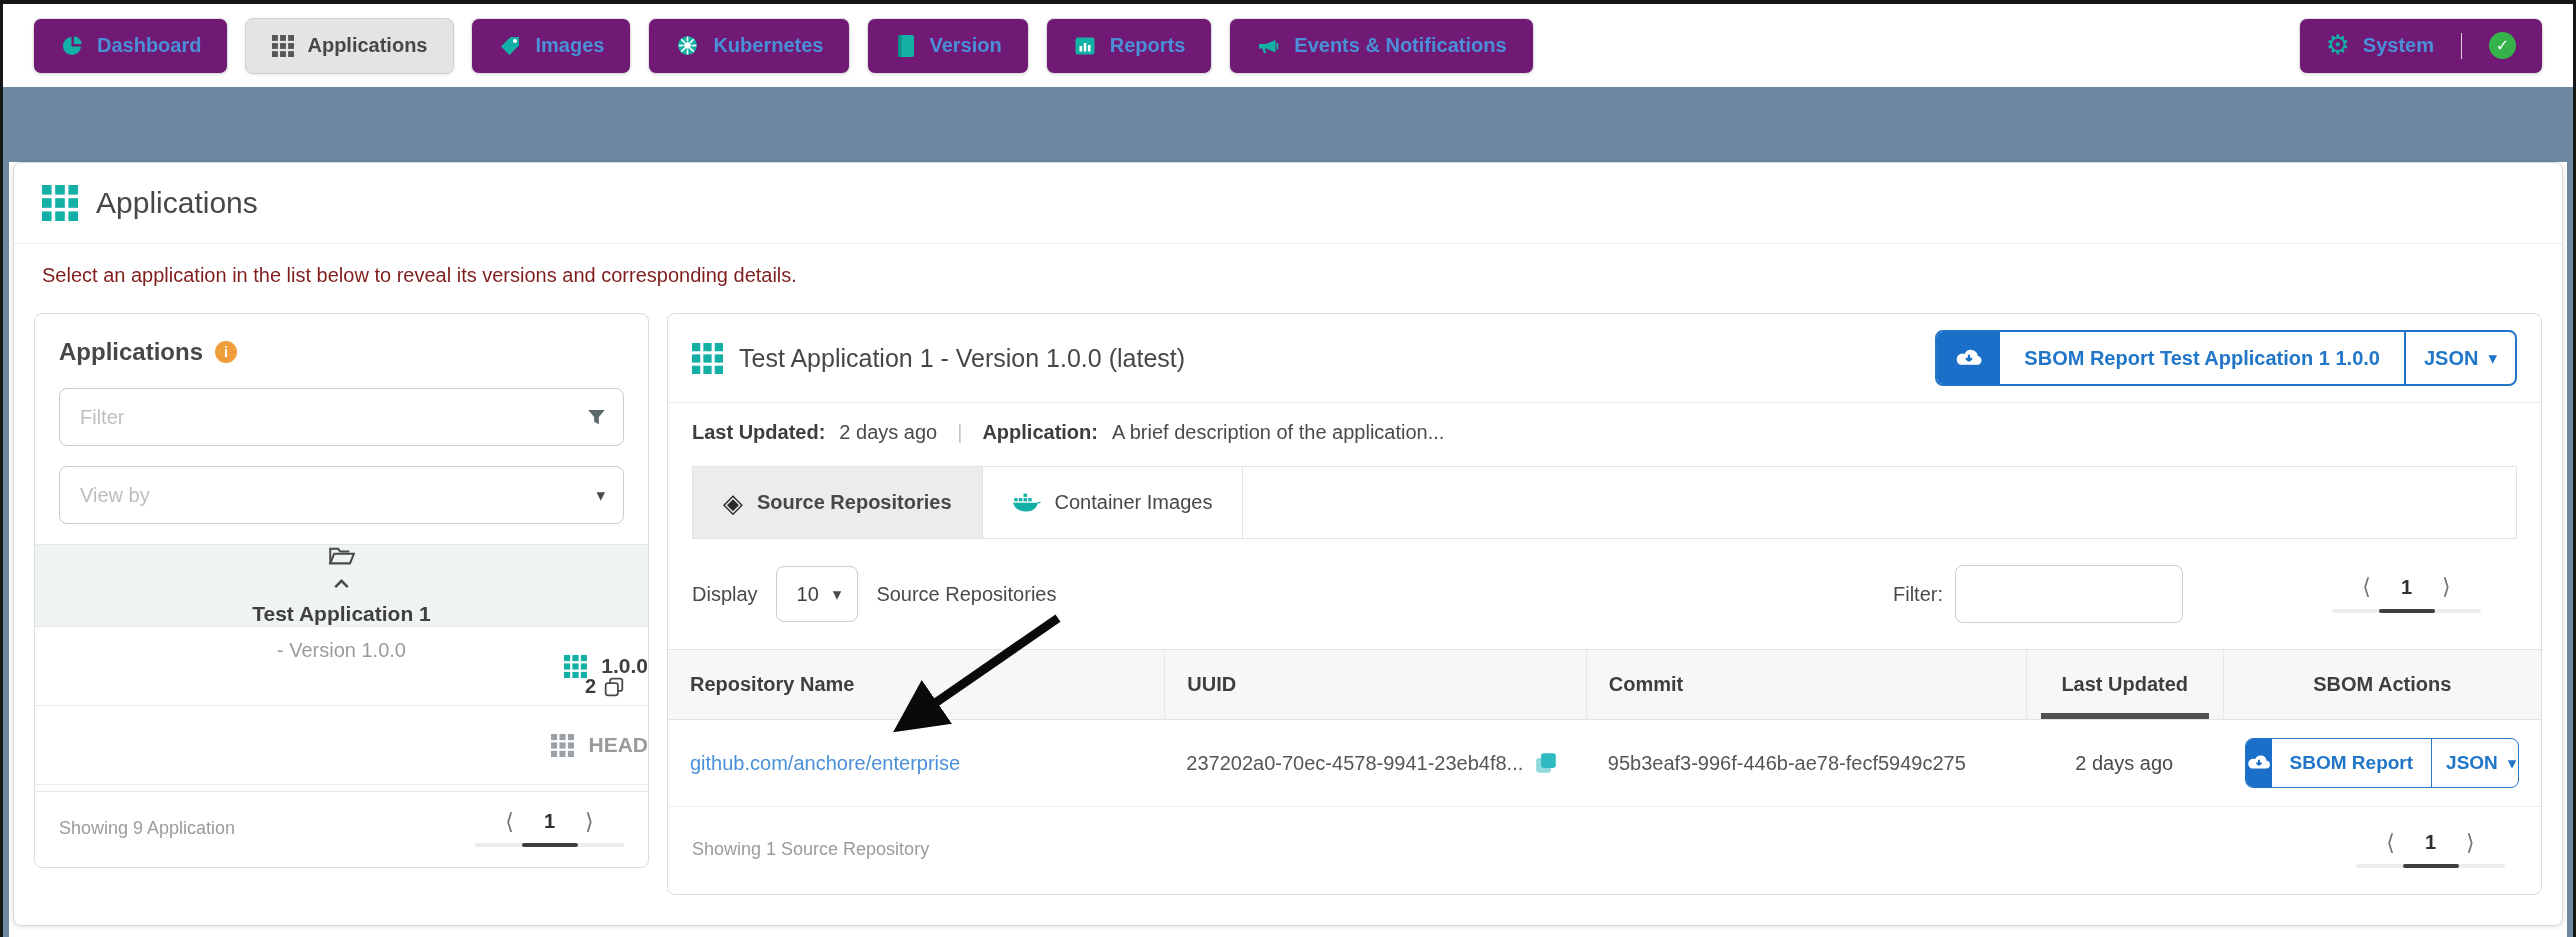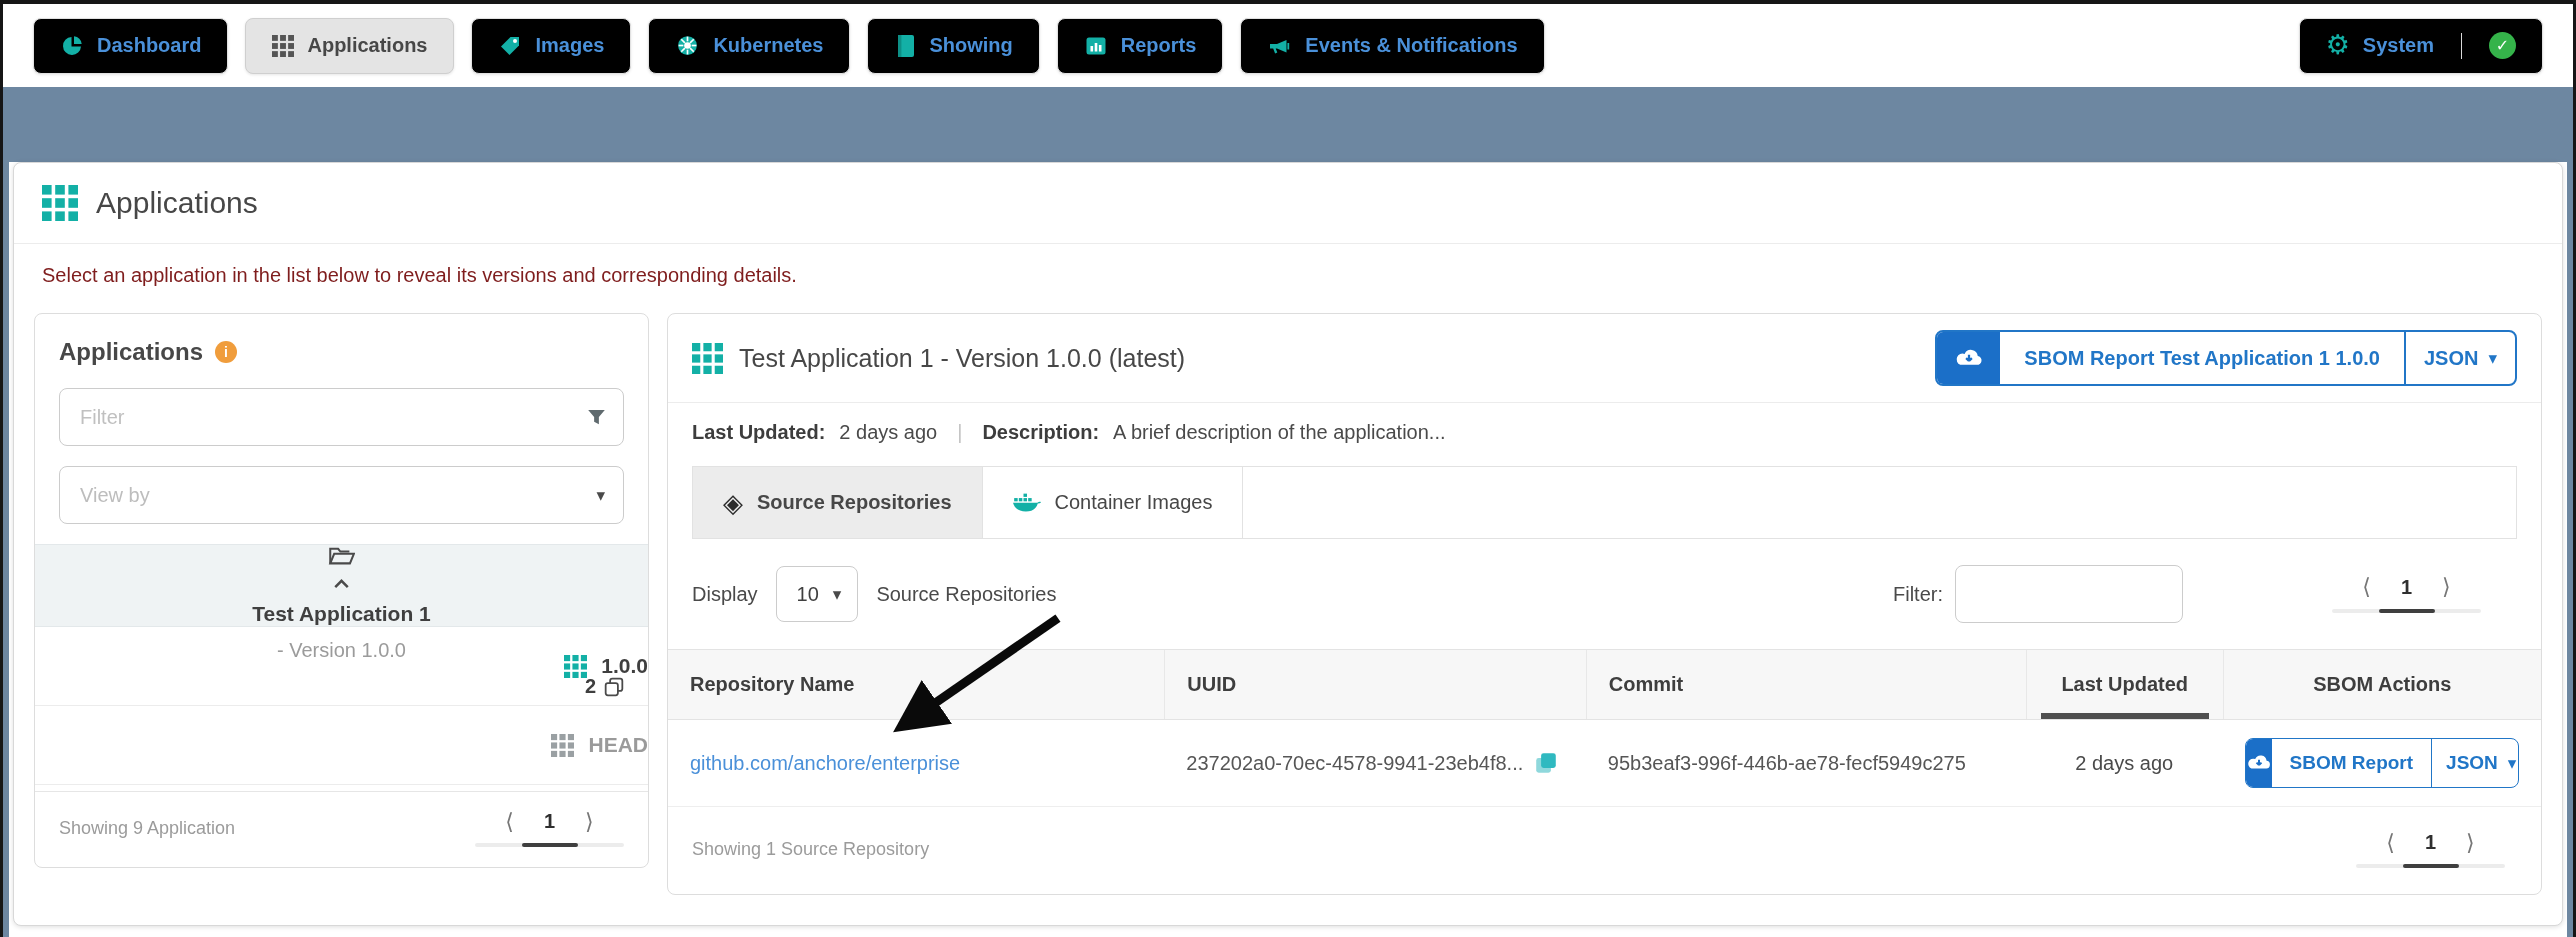--- a/index.html
+++ b/index.html
@@ -8,21 +8,21 @@
   .frame { position:relative; width:2576px; height:938px; background:#fff;
            border-top:4px solid #161616; border-left:3px solid #161616; border-right:3px solid #161616;
            overflow:hidden; }
   .edge-strip { position:absolute; top:83px; bottom:0; width:6px; background:#6d87a1; z-index:0; }
   .edge-strip.left { left:0; } .edge-strip.right { right:0; }
 
   
   .topbar { position:relative; z-index:2; height:83px; background:#fff; display:flex; align-items:center;
             justify-content:space-between; padding:0 30px; }
   .nav-group { display:flex; gap:17px; }
-  .nav-btn { display:flex; align-items:center; gap:13px; height:56px; padding:0 26px; background:#000000;
+  .nav-btn { display:flex; align-items:center; gap:13px; height:56px; padding:0 26px; background:#701a75;
              border:1px solid #e1e1e1; border-radius:8px; box-shadow:0 1px 3px rgba(0,0,0,.10);
              font-family:inherit; font-size:20px; font-weight:700; color:#4a90d9; cursor:pointer; white-space:nowrap; }
   .nav-btn.active { background:#e4e4e4; border-color:#cfcfcf; color:#474747; }
   .sys-divider { width:1px; height:26px; background:#d9d9d9; margin:0 14px; }
   .gear-glyph { color:#13b0a6; font-size:27px; line-height:1; }
   .check-badge { width:27px; height:27px; border-radius:50%; background:#35b34a; color:#fff; font-size:16px;
                  font-weight:700; display:flex; align-items:center; justify-content:center; }
 
   .band { position:relative; z-index:1; height:75px; background:#6d87a1; }
 
@@ -193,21 +193,21 @@
         <span>Kubernetes</span>
       </button>
 
       <button class="nav-btn">
         <span class="icon">
           <svg width="22" height="24" viewBox="0 0 20 24">
               <path d="M3 1h14a2 2 0 0 1 2 2v18a2 2 0 0 1-2 2H3z" fill="#13b0a6"></path>
               <rect x="3" y="1" width="3.4" height="22" fill="#0d8f86"></rect>
             </svg>
         </span>
-        <span>Showing</span>
+        <span>Version</span>
       </button>
 
       <button class="nav-btn">
         <span class="icon">
           <svg width="24" height="24" viewBox="0 0 24 24">
               <rect x="2.5" y="3.5" width="19" height="17" rx="2.5" fill="#13b0a6"></rect>
               <g fill="#fff">
                 <rect x="6.5" y="12" width="2.6" height="5.5"></rect>
                 <rect x="10.7" y="9" width="2.6" height="8.5"></rect>
                 <rect x="14.9" y="11" width="2.6" height="6.5"></rect>
@@ -396,21 +396,21 @@
                 <span>JSON</span>
                 <span class="caret">▾</span>
               </span>
             </div>
           </div>
 
           <div class="rp-meta">
             <span class="meta-label">Last Updated:</span>
             <span>2 days ago</span>
             <span class="meta-pipe">|</span>
-            <span class="meta-label">Description:</span>
+            <span class="meta-label">Application:</span>
             <span>A brief description of the application...</span>
           </div>
 
           <div class="tabstrip">
             <div class="tab active">
               <span class="icon diamond-glyph">◈</span>
               <span>Source Repositories</span>
             </div>
             <div class="tab">
               <span class="icon">

